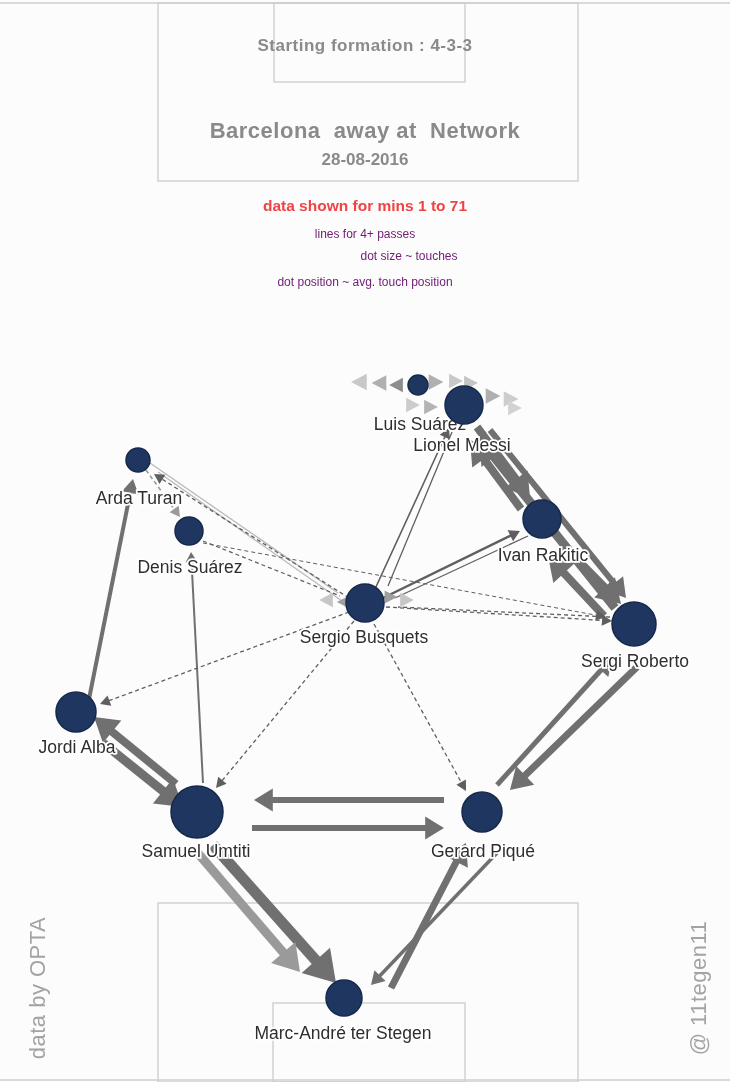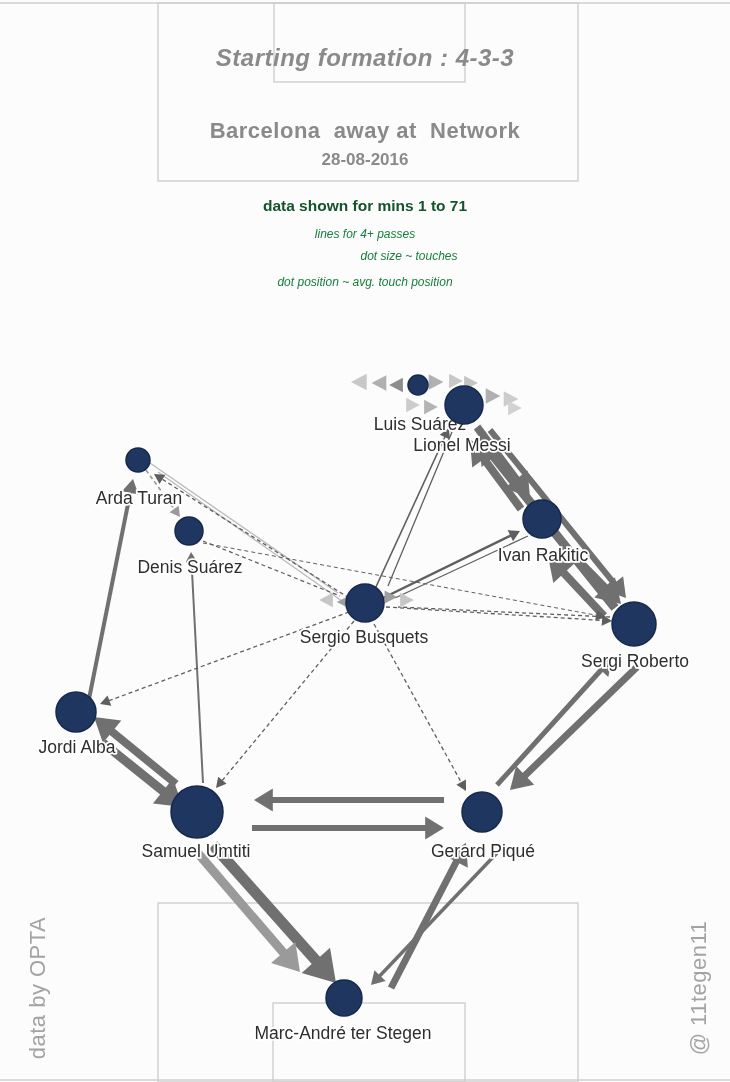--- a/index.html
+++ b/index.html
@@ -2,26 +2,26 @@
 <html><head>
 <meta charset="utf-8">
 <style>
   html,body{margin:0;padding:0;background:#ffffff;}
   .stage{
     position:relative;width:730px;height:1082px;overflow:hidden;
     background:#fcfcfc;font-family:"Liberation Sans",sans-serif;
   }
   svg{position:absolute;left:0;top:0;}
   .txt{position:absolute;left:0;width:730px;text-align:center;color:#8a8a8a;}
-  .formation{top:44px;font-size:24px;font-weight:bold;letter-spacing:.5px;font-style:italic;}
+  .formation{top:36px;font-size:17px;font-weight:bold;letter-spacing:.5px;}
   .title1{top:88px;font-size:22px;font-weight:bold;letter-spacing:.5px;}
   .title2{top:118px;font-size:22px;font-weight:bold;letter-spacing:.5px;white-space:pre;}
   .date{top:150px;font-size:17px;font-weight:bold;}
-  .sub1{top:197px;font-size:15.5px;font-weight:bold;color:#14532d;}
-  .note{font-size:12px;font-style:italic;color:#15803d;}
+  .sub1{top:197px;font-size:15.5px;font-weight:bold;color:#ef4444;}
+  .note{font-size:12px;color:#701a75;}
   .note1{top:227px;}.note2{top:249px;margin-left:44px;}.note3{top:275px;}
   .credit{
     position:absolute;top:975px;width:220px;text-align:center;
     font-size:22px;color:#a3a3a3;transform:rotate(-90deg);
     letter-spacing:.5px;white-space:nowrap;
   }
   .credit-left{left:-72px;}
   .credit-right{left:589px;}
 </style>
 </head>

